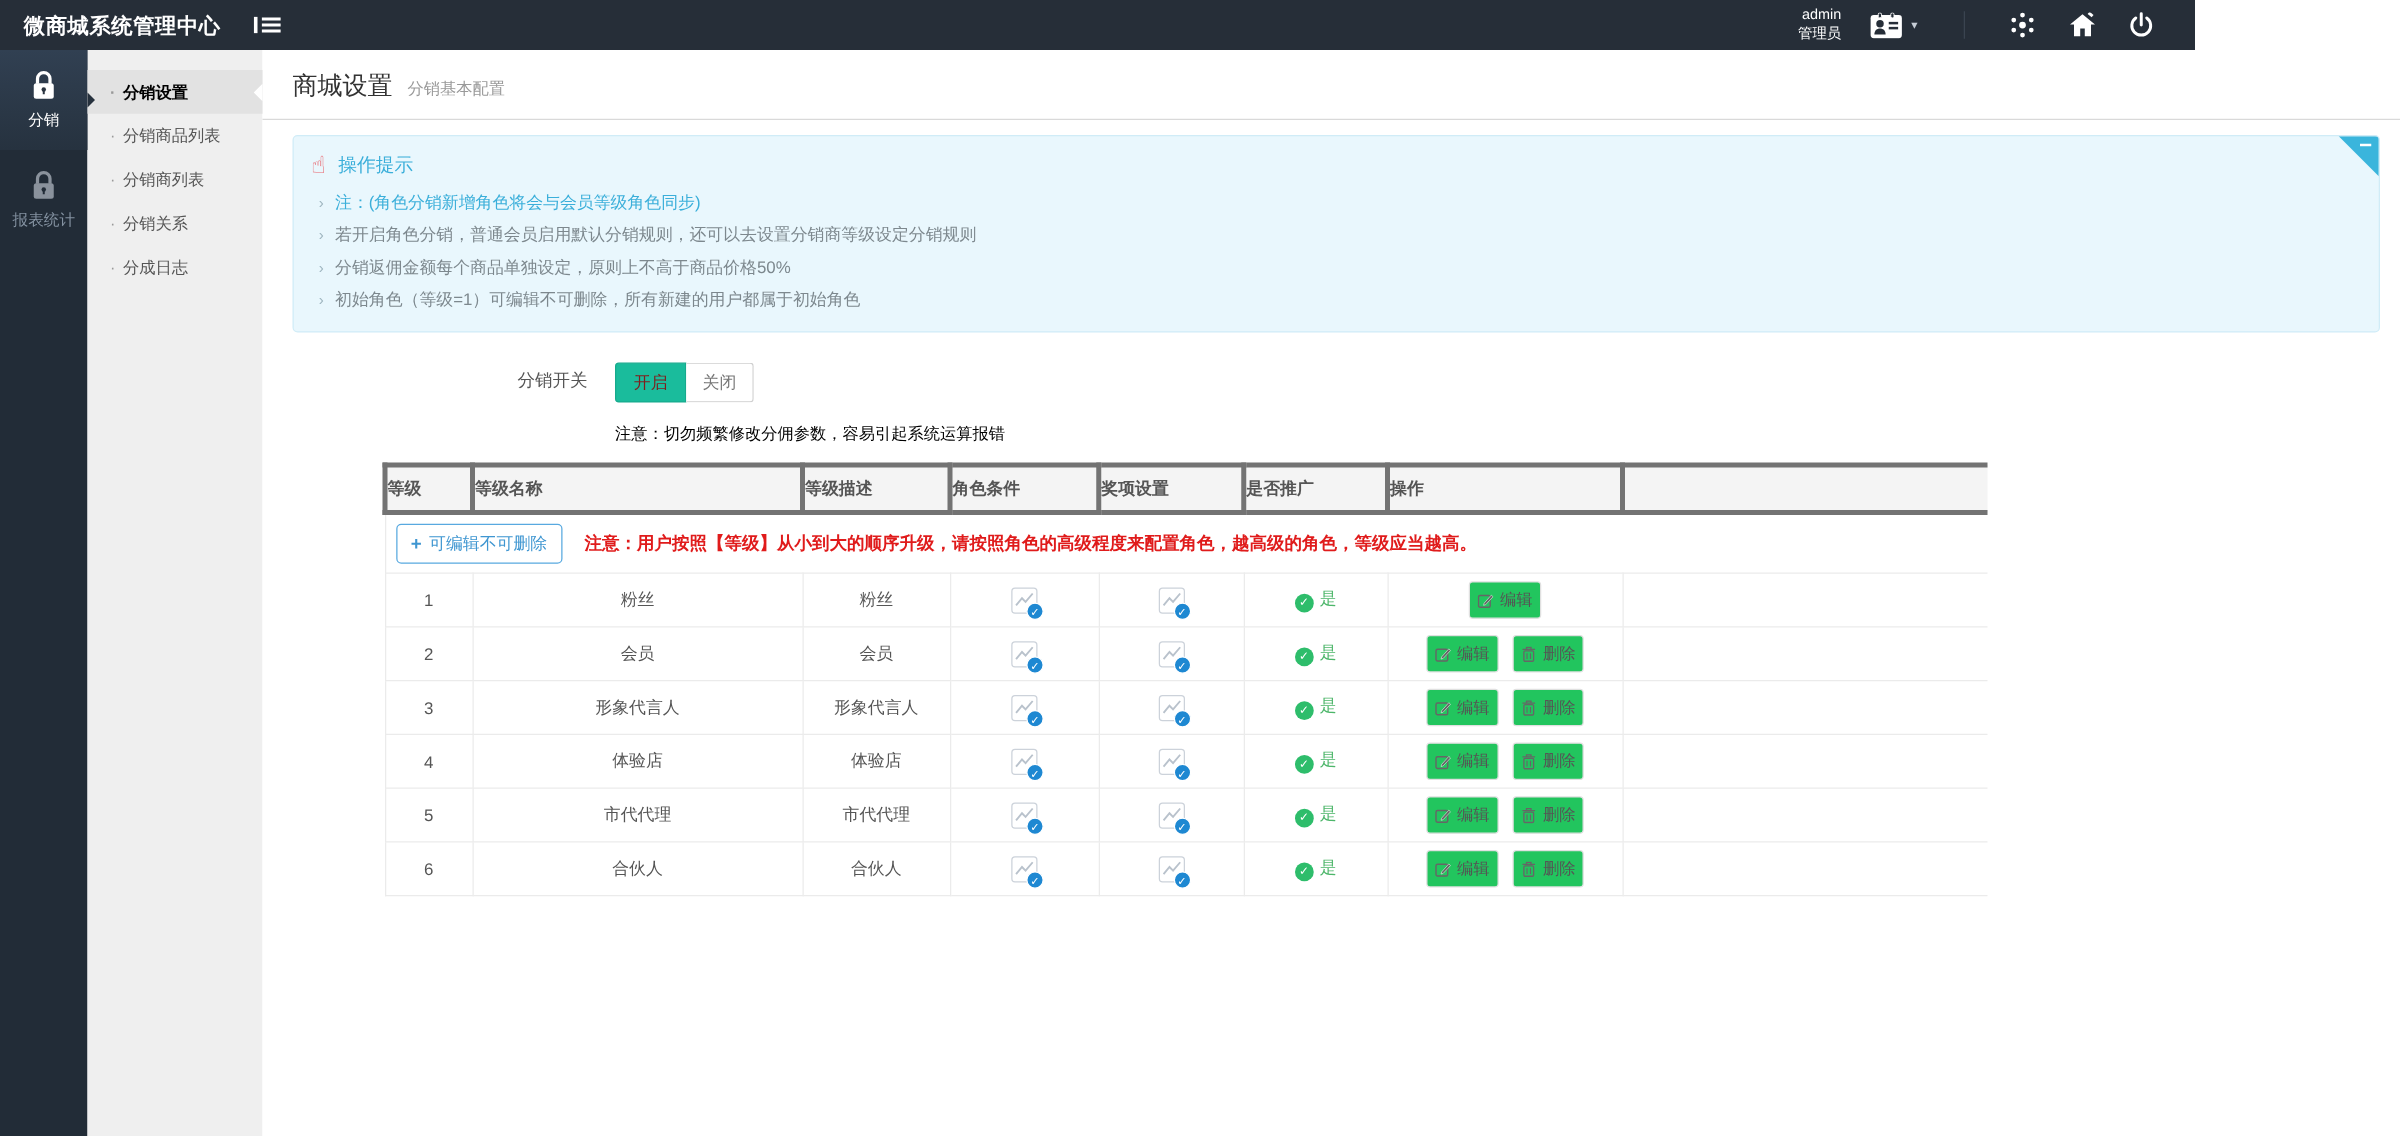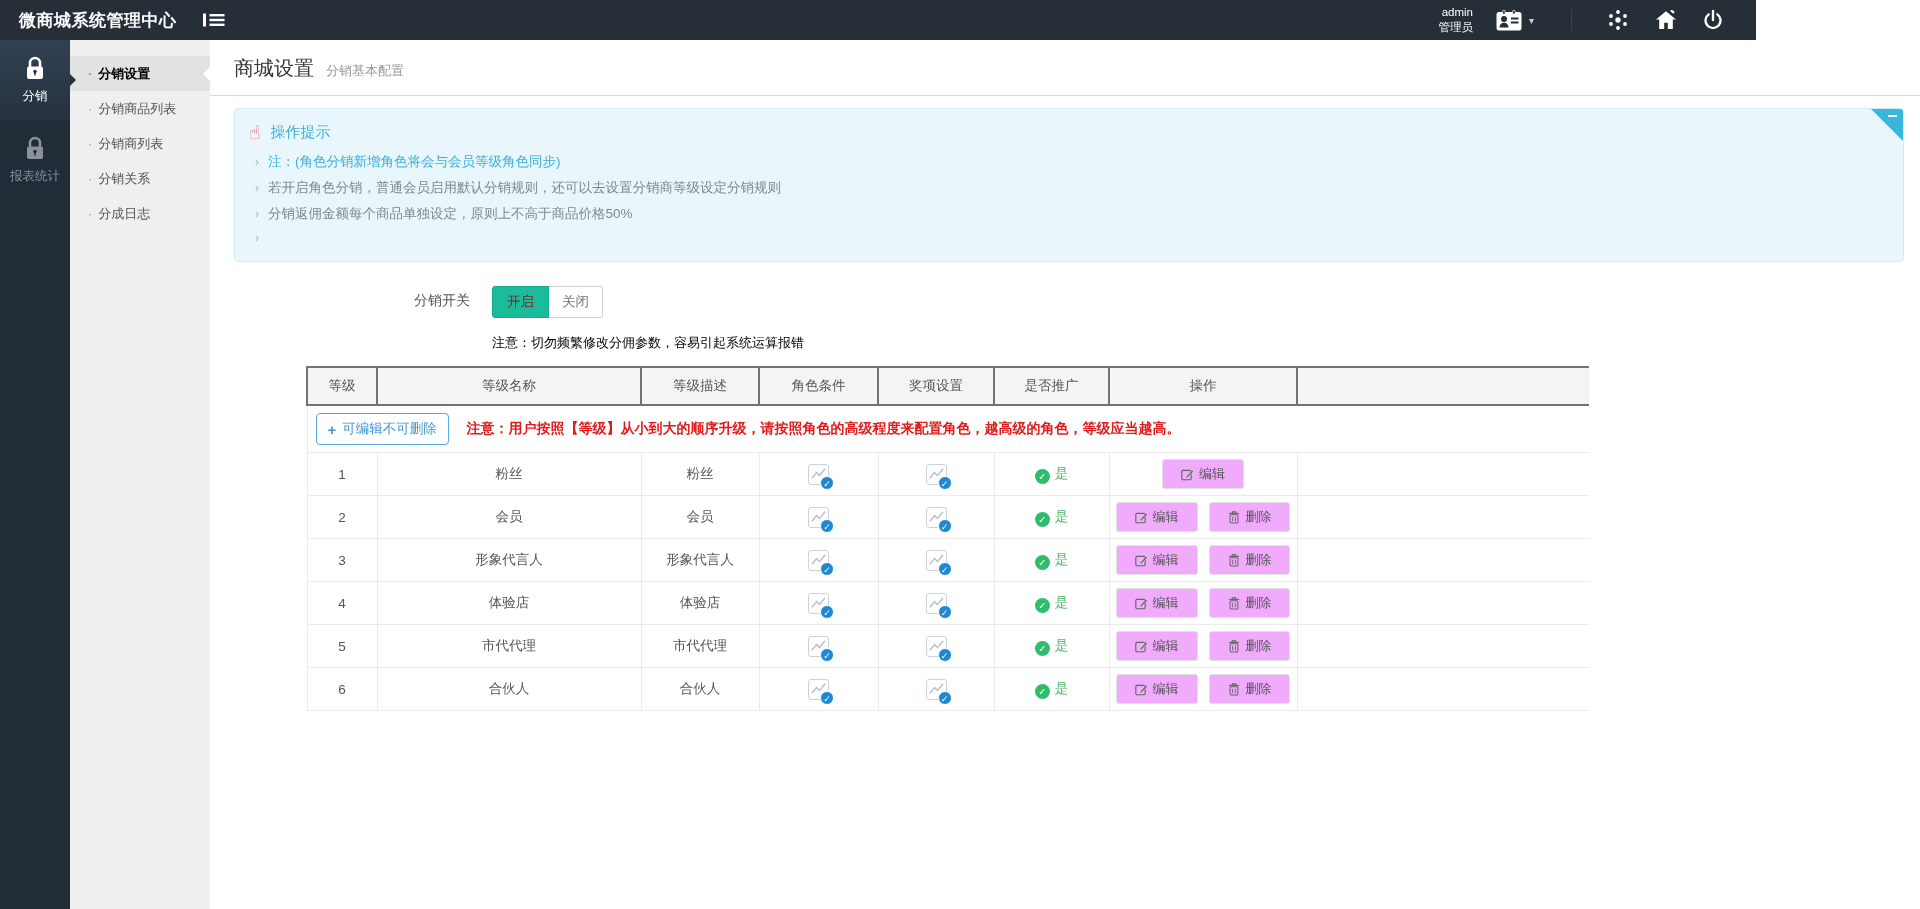--- a/index.html
+++ b/index.html
@@ -73,42 +73,42 @@
   .switch-label { font-size:14px; color:#555; margin-right:22px; padding-top:6px; }
   .switch-btns { display:flex; }
   .btn-on { background:#1abc9c; border:1px solid #17aa8d; color:#7f1d1d; font-size:13.5px; padding:6px 14px;
     border-radius:3px 0 0 3px; cursor:pointer; }
   .btn-off { background:#fff; border:1px solid #cfcfcf; border-left:none; color:#777; font-size:13.5px;
     padding:6px 13px; border-radius:0 3px 3px 0; cursor:pointer; }
   .switch-note { font-size:13px; color:#000000; margin-top:16px; }
 
   
   table.role { margin:14px 0 0 72px; border-collapse:collapse; table-layout:fixed; width:1282px; }
-  table.role th { background:#f4f4f4; font-weight:normal; color:#555; font-size:13.5px; height:38px;
-    border:2px solid #737373; text-align:center; }
+  table.role th { background:#f4f4f4; font-weight:bold; color:#555; font-size:13.5px; height:38px;
+    border:4px solid #737373; text-align:left; }
   table.role td { height:43px; text-align:center; font-size:13.5px; color:#555; border:1px solid #ebebeb; }
   table.role tr > *:last-child { border-right:none; }
   .add-cell { text-align:left !important; padding:7px 0 7px 8px; }
   .add-btn { display:inline-flex; align-items:center; gap:6px; color:#3f96d1; border:1px solid #58a9e0;
     background:#fff; border-radius:4px; padding:6px 11px; font-size:13.5px; cursor:pointer; vertical-align:middle; }
   .add-btn .plus { font-weight:bold; font-size:15px; line-height:1; }
   .tbl-notice { color:#e01b1b; font-weight:bold; font-size:14px; margin-left:14px; vertical-align:middle; }
 
   .cond-icon { display:inline-block; position:relative; width:21px; height:21px; border:1px solid #ccd2da;
     border-radius:3px; background:#fff; vertical-align:middle; cursor:pointer; }
   .cond-icon .mini-check { position:absolute; right:-6px; bottom:-6px; width:14px; height:14px;
     background:#1e88d2; color:#fff; border-radius:50%; font-size:9px; line-height:14px; text-align:center;
     border:1px solid #fff; }
 
   .badge-check { display:inline-block; width:15px; height:15px; background:#2ebd6b; color:#fff;
     border-radius:50%; font-size:9.5px; line-height:15px; text-align:center; margin-right:5px; vertical-align:-2px; }
   .promote-yes { color:#4db66a; }
 
-  .op-btn { display:inline-flex; align-items:center; gap:5px; border:1px solid #e0e0e0; background:#f0abfc;
-    color:#555; font-size:13px; padding:5px 18px; border-radius:3px; cursor:pointer; }
+  .op-btn { display:inline-flex; align-items:center; gap:5px; border:1px solid #e0e0e0; background:#22c55e;
+    color:#555; font-size:13px; padding:5px 6px; border-radius:3px; cursor:pointer; }
   .op-btn + .op-btn { margin-left:8px; }
 </style>
 </head>
 <body>
 
 <div class="navbar">
   <div class="logo">微商城系统管理中心</div>
   <div class="collapse-btn">
     <svg width="22" height="18" viewBox="0 0 22 18" fill="#fff">
       <rect x="0" y="2.5" width="3" height="13"></rect>
@@ -216,20 +216,21 @@
           <li class="tips-item">
               <span class="blt">›</span>
               <span>若开启角色分销，普通会员启用默认分销规则，还可以去设置分销商等级设定分销规则</span>
             </li>
           <li class="tips-item">
               <span class="blt">›</span>
               <span>分销返佣金额每个商品单独设定，原则上不高于商品价格50%</span>
             </li>
           <li class="tips-item">
               <span class="blt">›</span>
+              <span>初始角色（等级=1）可编辑不可删除，所有新建的用户都属于初始角色</span>
             </li>
         </ul>
         <div class="corner">
           <div class="fold"></div>
           <div class="minus"></div>
         </div>
       </div>
 
       <div class="switch-row">
         <div class="switch-label">分销开关</div>

